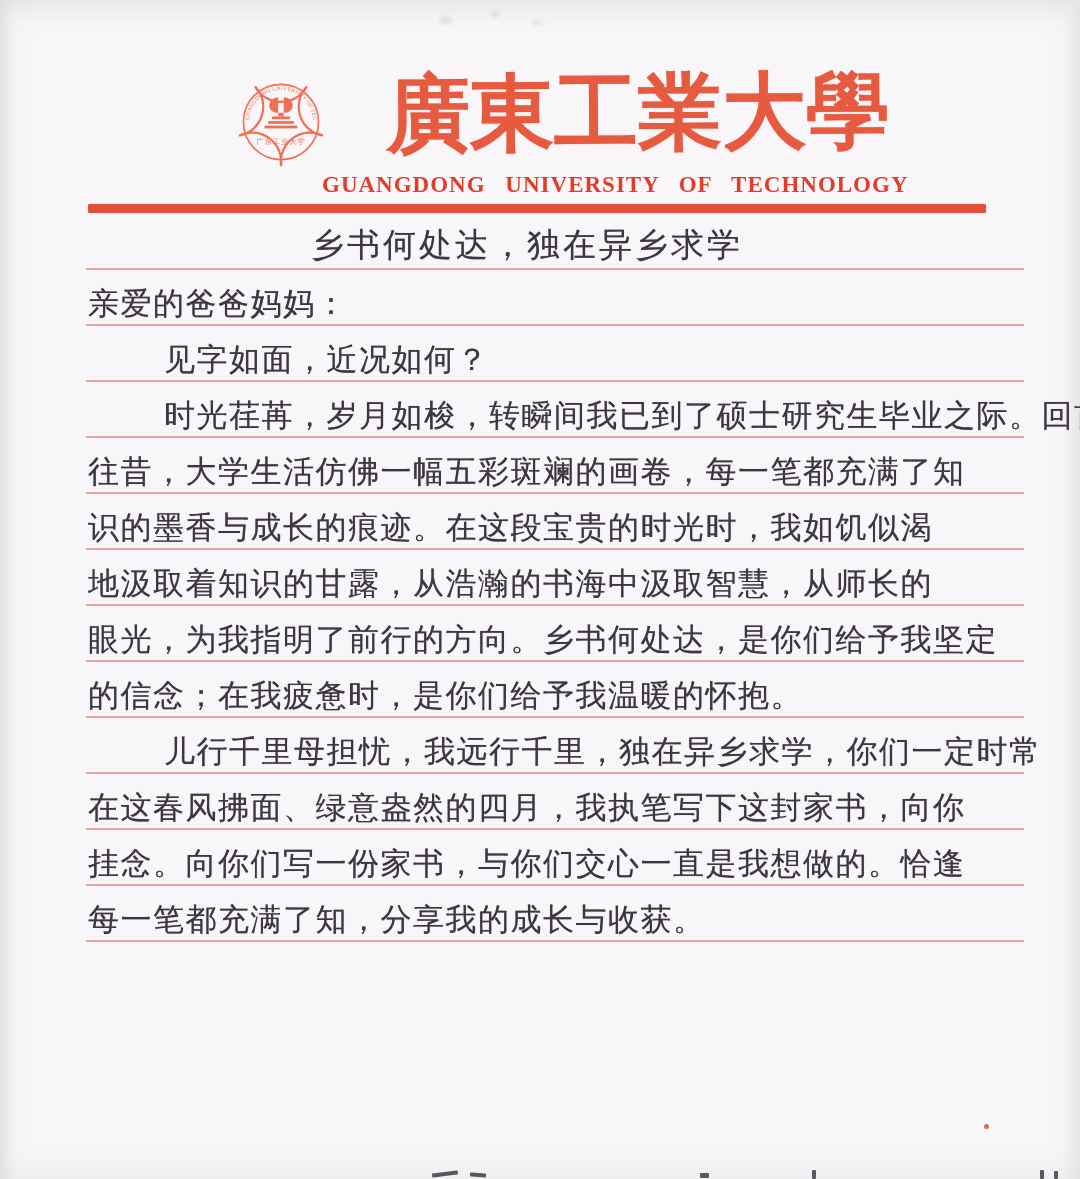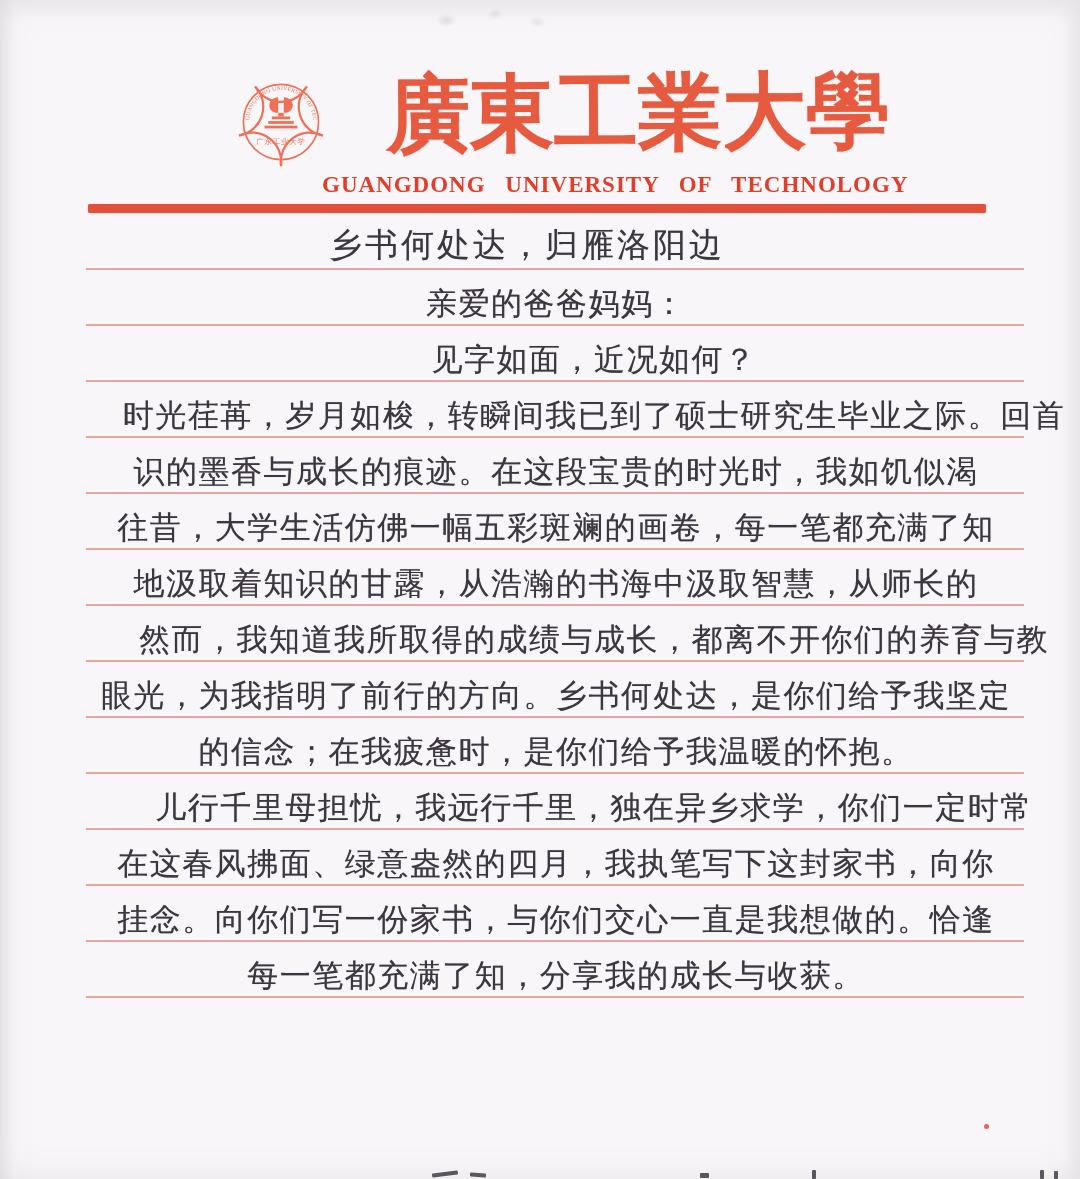--- a/index.html
+++ b/index.html
@@ -36,21 +36,21 @@
     position:absolute;left:88px;top:204px;width:898px;height:9px;
     background:#e2503a;border-radius:2px;
     box-shadow:0 0 1px rgba(226,80,58,.8);
   }
 
   
   .letter{position:absolute;left:86px;top:214px;width:938px;}
   .line{
     height:56px;box-sizing:border-box;
     border-bottom:2px solid rgba(219,96,82,.55);
-    display:flex;align-items:flex-end;justify-content:center;
+    display:flex;align-items:flex-end;
   }
   .hand{
     font-size:31px;line-height:1;padding-bottom:5px;
     letter-spacing:1.5px;color:#3b363f;white-space:nowrap;
     text-shadow:0 0 .7px rgba(59,54,63,.55);
   }
   .ln-left .hand{padding-left:2px;}
   .ln-indent .hand{padding-left:78px;}
   .ln-title{justify-content:center;}
   .ln-title .hand{font-size:33px;letter-spacing:3px;padding-bottom:7px;padding-right:56px;}
@@ -104,42 +104,39 @@
   </svg>
 
   <div class="uni-cn">廣東工業大學</div>
 
   <div class="uni-en">GUANGDONG UNIVERSITY OF TECHNOLOGY</div>
 
   <div class="head-rule"></div>
 
   <div class="letter">
     <div class="line ln-title">
-        <span class="hand">乡书何处达，归雁洛阳边</span>
+        <span class="hand">乡书何处达，独在异乡求学</span>
       </div>
     <div class="line ln-left">
         <span class="hand">亲爱的爸爸妈妈：</span>
       </div>
     <div class="line ln-indent">
         <span class="hand">见字如面，近况如何？</span>
       </div>
     <div class="line ln-indent">
         <span class="hand">时光荏苒，岁月如梭，转瞬间我已到了硕士研究生毕业之际。回首</span>
       </div>
     <div class="line ln-left">
+        <span class="hand">往昔，大学生活仿佛一幅五彩斑斓的画卷，每一笔都充满了知</span>
+      </div>
+    <div class="line ln-left">
         <span class="hand">识的墨香与成长的痕迹。在这段宝贵的时光时，我如饥似渴</span>
       </div>
     <div class="line ln-left">
-        <span class="hand">往昔，大学生活仿佛一幅五彩斑斓的画卷，每一笔都充满了知</span>
-      </div>
-    <div class="line ln-left">
         <span class="hand">地汲取着知识的甘露，从浩瀚的书海中汲取智慧，从师长的</span>
-      </div>
-    <div class="line ln-indent">
-        <span class="hand">然而，我知道我所取得的成绩与成长，都离不开你们的养育与教</span>
       </div>
     <div class="line ln-left">
         <span class="hand">眼光，为我指明了前行的方向。乡书何处达，是你们给予我坚定</span>
       </div>
     <div class="line ln-left">
         <span class="hand">的信念；在我疲惫时，是你们给予我温暖的怀抱。</span>
       </div>
     <div class="line ln-indent">
         <span class="hand">儿行千里母担忧，我远行千里，独在异乡求学，你们一定时常</span>
       </div>

